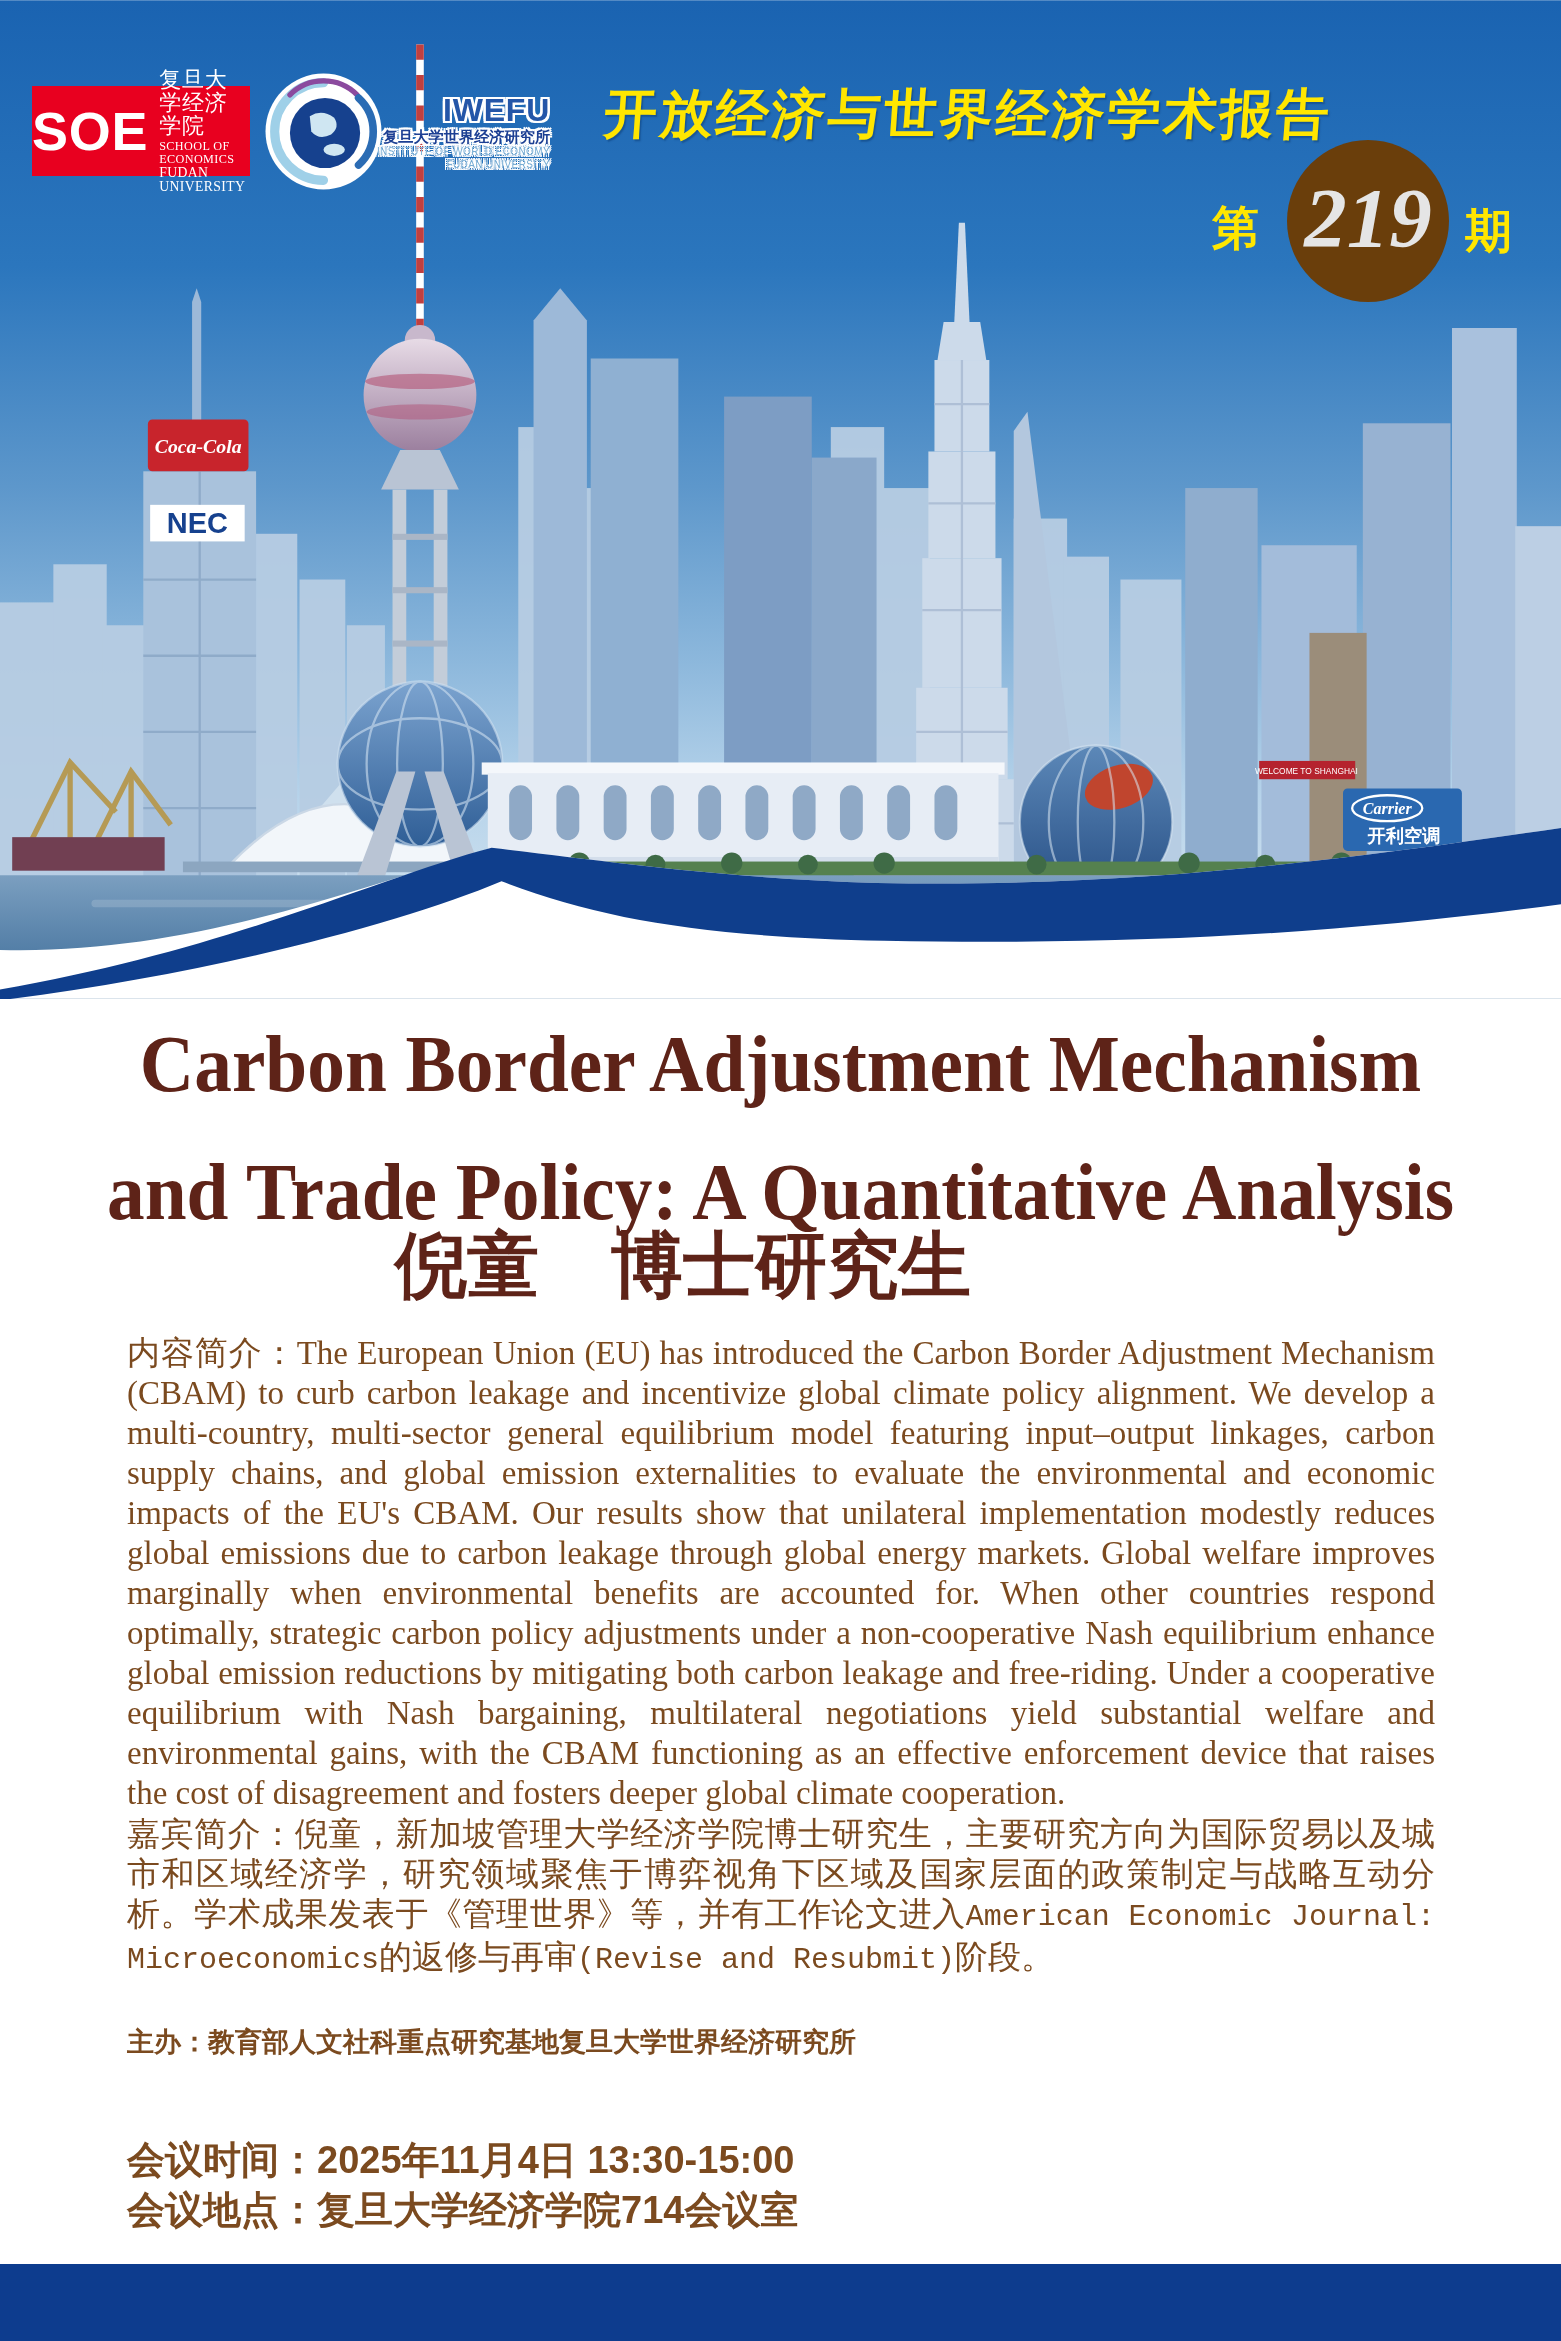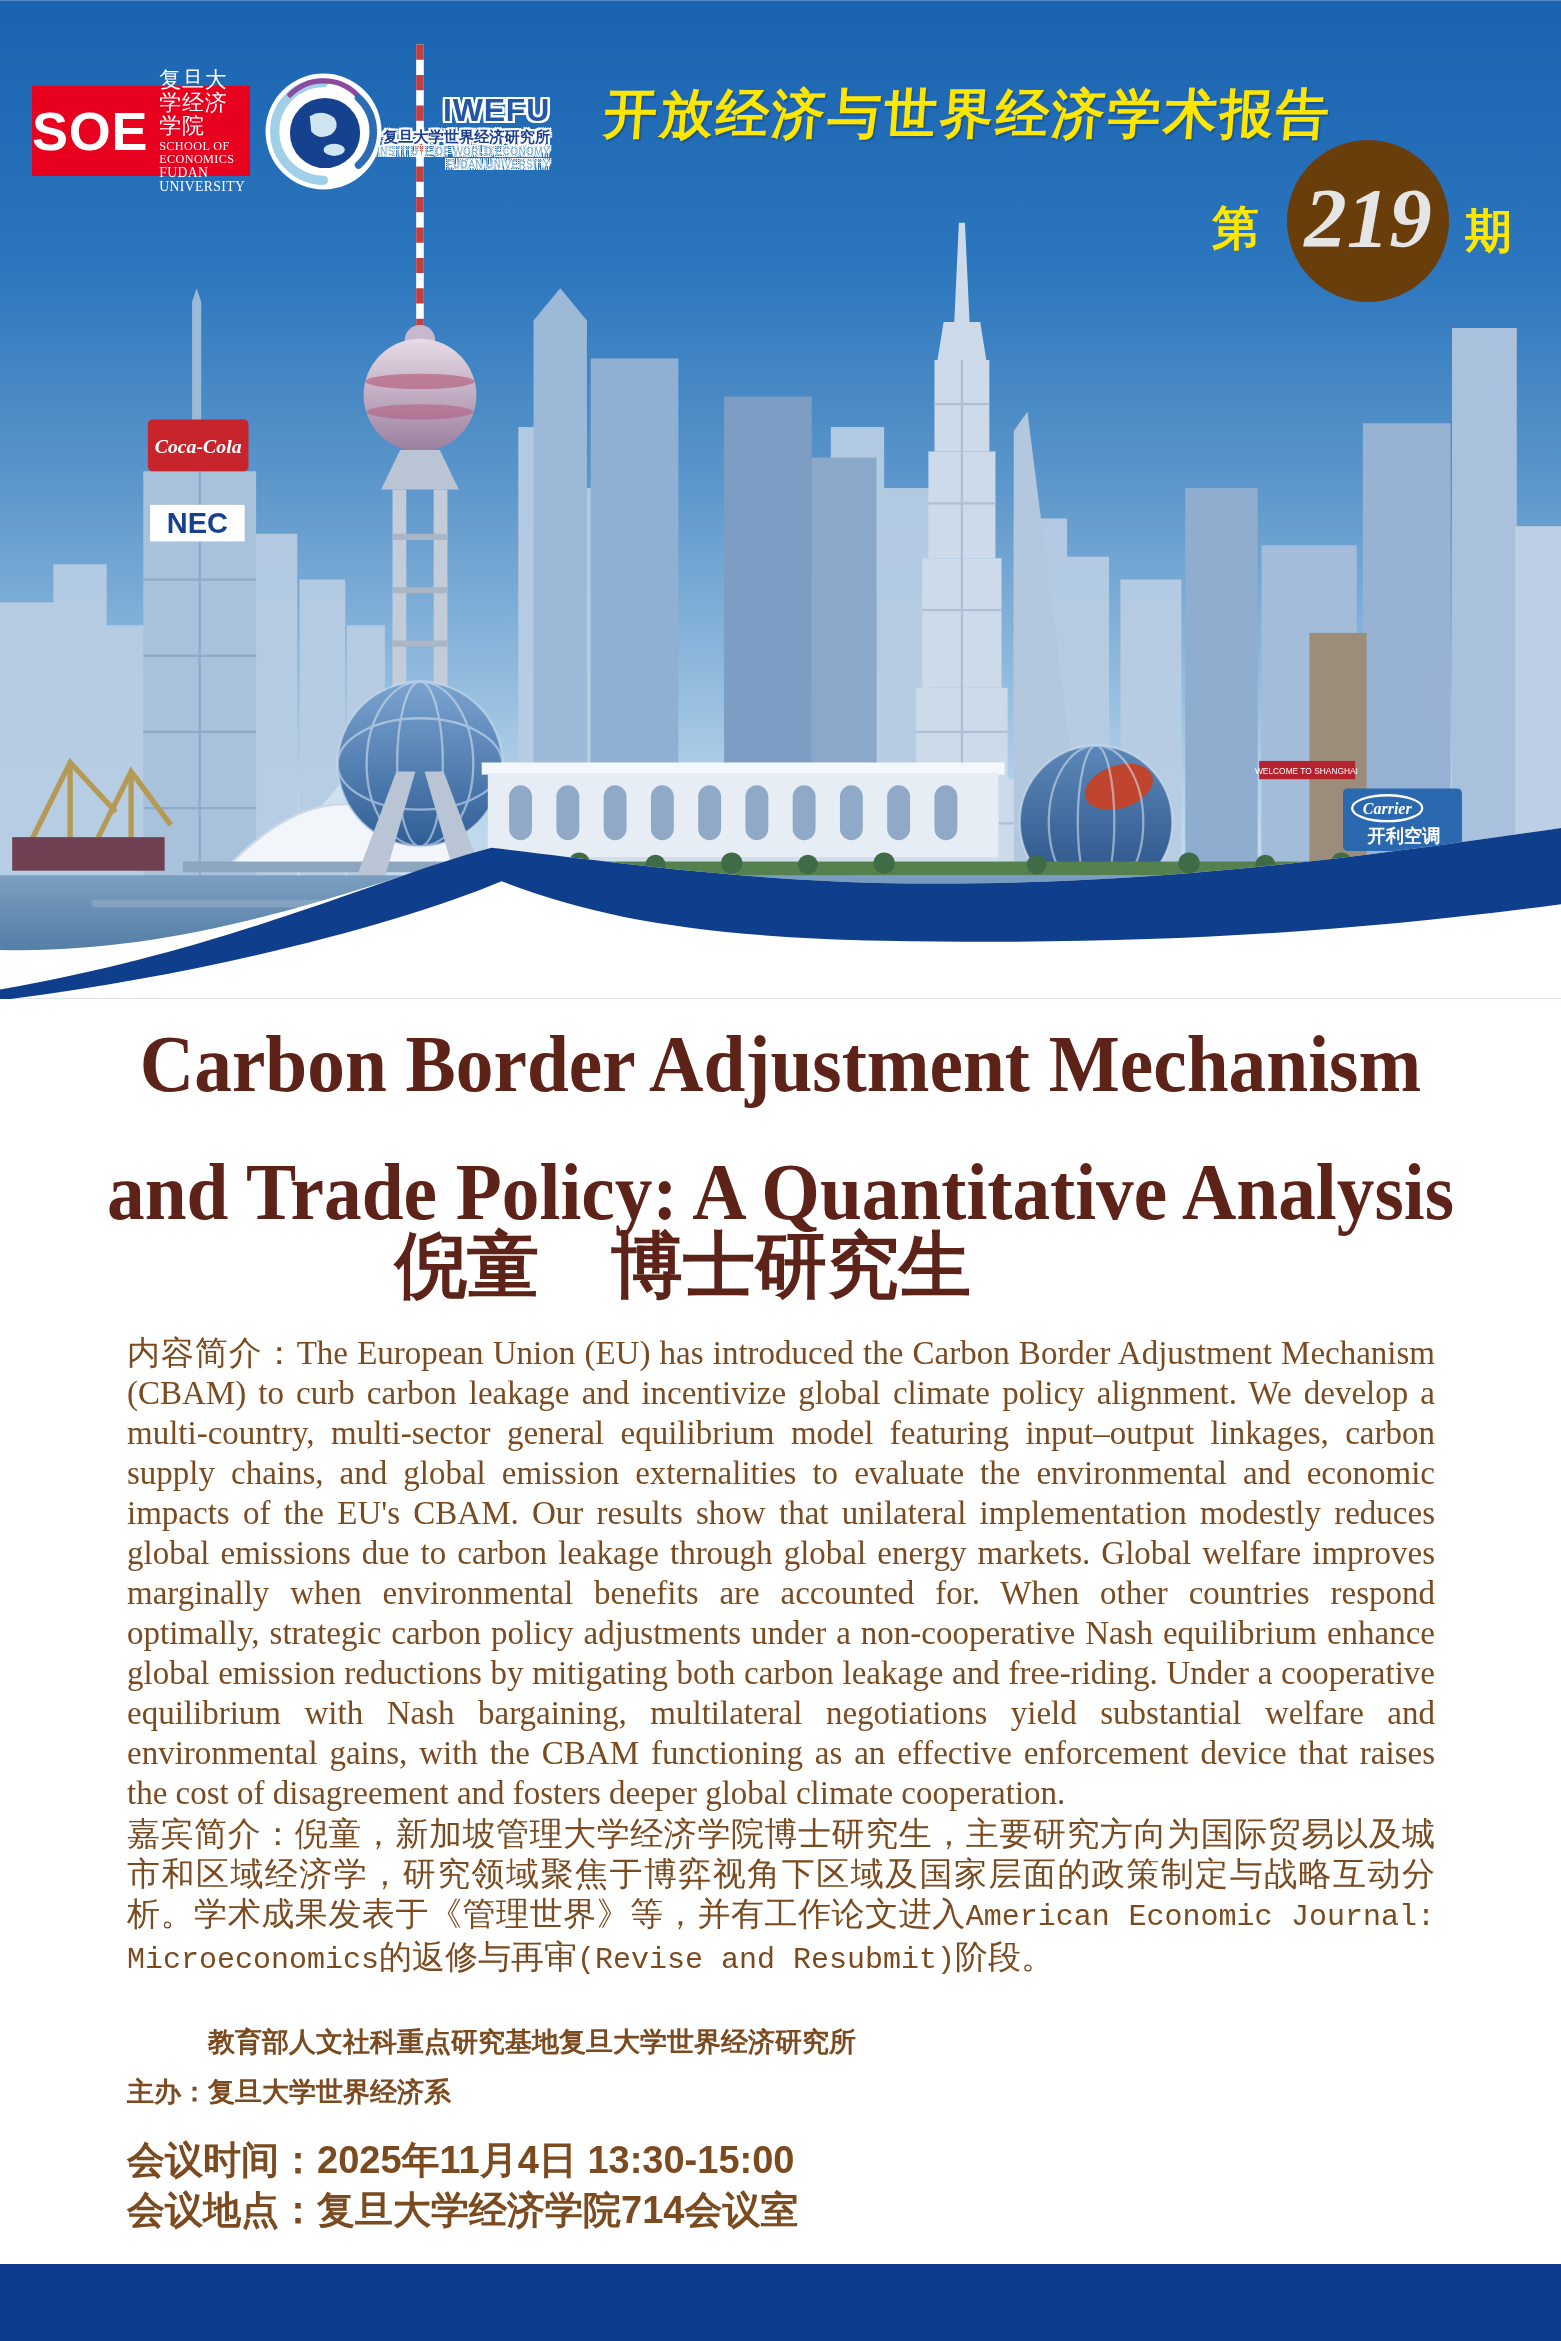--- a/index.html
+++ b/index.html
@@ -321,21 +321,20 @@
   </div>
 
   <p class="para para-abstract"><span>内容简介：</span><span>The European Union (EU) has introduced the Carbon Border Adjustment Mechanism (CBAM) to curb carbon leakage and incentivize global climate policy alignment. We develop a multi-country, multi-sector general equilibrium model featuring input–output linkages, carbon supply chains, and global emission externalities to evaluate the environmental and economic impacts of the EU's CBAM. Our results show that unilateral implementation modestly reduces global emissions due to carbon leakage through global energy markets. Global welfare improves marginally when environmental benefits are accounted for. When other countries respond optimally, strategic carbon policy adjustments under a non-cooperative Nash equilibrium enhance global emission reductions by mitigating both carbon leakage and free-riding. Under a cooperative equilibrium with Nash bargaining, multilateral negotiations yield substantial welfare and environmental gains, with the CBAM functioning as an effective enforcement device that raises the cost of disagreement and fosters deeper global climate cooperation.</span></p>
 
   <p class="para para-bio"><span>嘉宾简介：</span><span>倪童，新加坡管理大学经济学院博士研究生，主要研究方向为国际贸易以及城市和区域经济学，研究领域聚焦于博弈视角下区域及国家层面的政策制定与战略互动分析。学术成果发表于《管理世界》等，并有工作论文进入</span><span class="mono">American Economic Journal: Microeconomics</span><span>的返修与再审</span><span class="mono">(Revise and Resubmit)</span><span>阶段。</span></p>
 
   <div class="host">
     <span>主办：</span>
     <span class="host-lines">
       <span>教育部人文社科重点研究基地复旦大学世界经济研究所</span>
-      <span>复旦大学世界经济系</span>
     </span>
   </div>
 
   <div class="info-row info-time">
     <span>会议时间：</span><span>2025年11月4日 13:30-15:00</span>
   </div>
 
   <div class="info-row info-venue">
     <span>会议地点：</span><span>复旦大学经济学院714会议室</span>
   </div>

